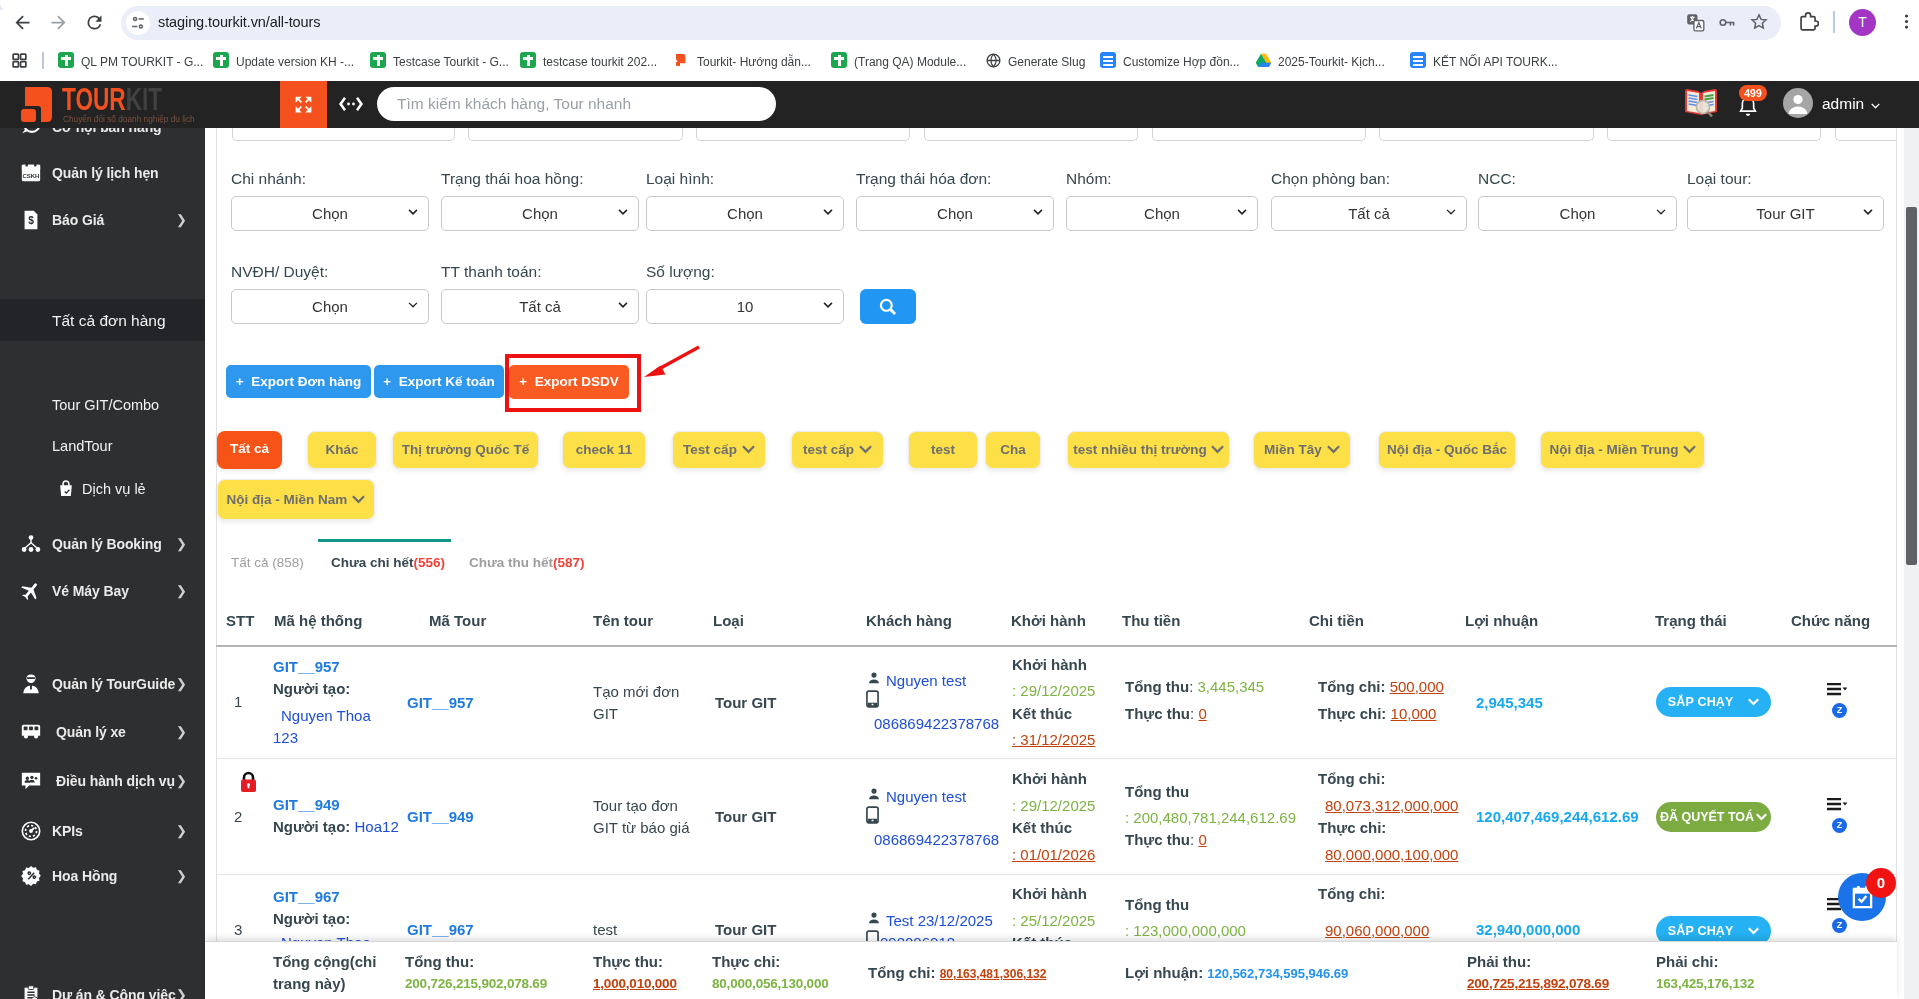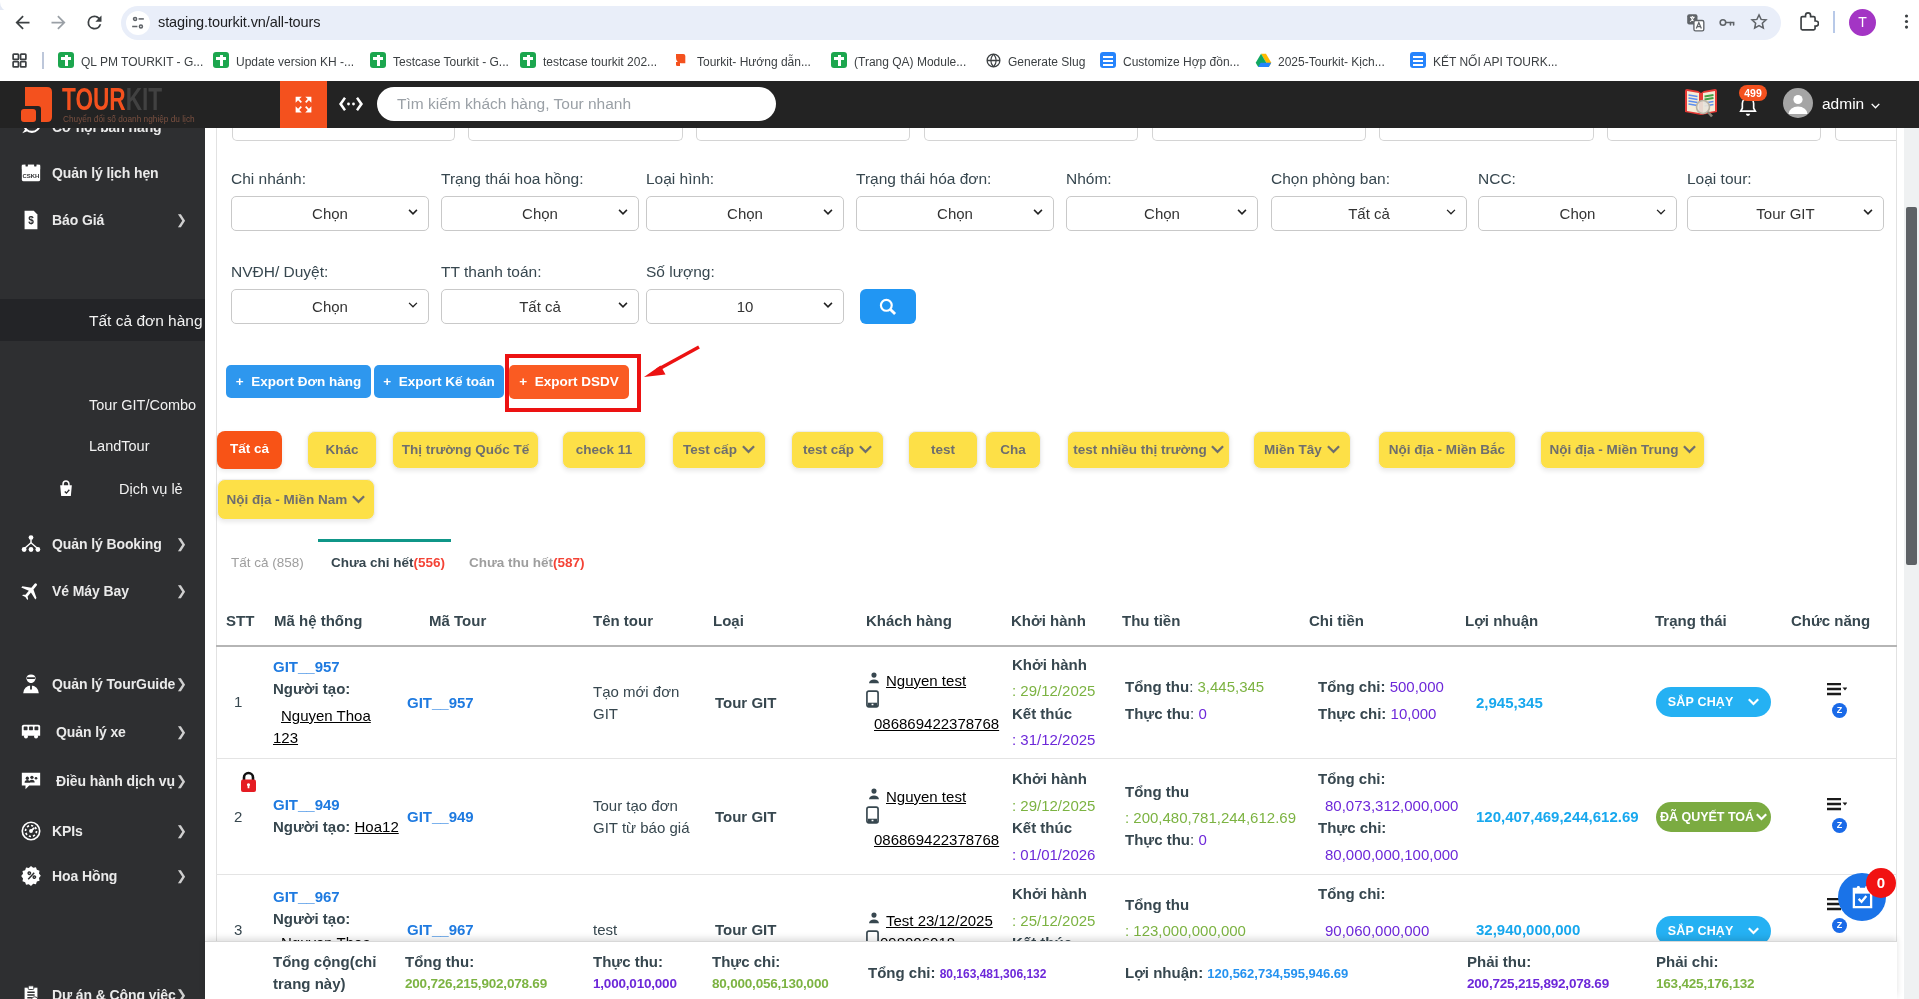--- a/index.html
+++ b/index.html
@@ -30,41 +30,41 @@
 .searchph { left:397px; top:95px; font-size:15.5px; color:#9aa0a6; }
 .badge499 { left:1739px; top:85px; width:28px; height:16px; background:#f4511e; border-radius:8px; color:#fff; font-size:10.5px; font-weight:bold; text-align:center; line-height:16px; }
 .adminname { left:1822px; top:95px; color:#fff; font-size:15.5px; }
 
 .sidebar { left:0; top:128px; width:205px; height:871px; background:#2e2f31; overflow:hidden; }
 .mi { position:absolute; left:0; width:205px; height:44px; color:#eaeaea; }
 .mi .ic { position:absolute; left:20px; top:11px; width:22px; height:22px; }
 .mi .t { position:absolute; left:52px; top:14px; font-size:14px; font-weight:bold; white-space:nowrap; letter-spacing:-0.1px; }
 .mi .chev { position:absolute; right:18px; top:14px; color:#cfcfcf; font-size:13px; }
 .sub { position:absolute; left:0; width:205px; height:42px; color:#f2f2f2; }
-.sub .t { position:absolute; left:52px; top:13px; font-size:14.5px; white-space:nowrap;margin-left:37px; }
+.sub .t { position:absolute; left:52px; top:13px; font-size:14.5px; white-space:nowrap; }
 
 .content { left:205px; top:128px; width:1692px; height:871px; background:#fff; }
 .cardline { left:216px; top:128px; width:1px; height:871px; background:#e2e2e2; }
 .cutsel { top:128px; height:13px; background:#fff; border:1px solid #d4d4d4; border-top:none; border-radius:0 0 5px 5px; }
 .flabel { font-size:15.5px; color:#37474f; }
 .fsel { height:35px; background:#fff; border:1px solid #c9c9c9; border-radius:5px; font-size:15px; color:#333; text-align:center; line-height:33px; }
 .fsel .vv { position:absolute; right:10px; top:10px; width:10px; height:10px; }
 .expbtn { top:365px; height:33px; border-radius:5px; color:#fff; font-size:13.5px; font-weight:bold; text-align:center; line-height:33px; background:#2e97ee; white-space:nowrap; }
 .chip { background:#fde047; border:1px solid #ededed; border-radius:8px; box-shadow:0 2px 5px rgba(0,0,0,0.09); color:#6e6e6e; font-size:13.5px; font-weight:bold; text-align:center; white-space:nowrap; }
 .chiprow1 { top:431px; height:38px; line-height:36px; }
 .chiprow2 { top:479px; height:41px; line-height:39px; }
 
 .th { top:612px; font-size:15px; font-weight:bold; color:#37474f; }
 .tcell { font-size:15px; color:#37474f; }
 .bold { font-weight:bold; }
-.blue { color:#000000;text-decoration:underline; }
+.blue { color:#1d4ed8; }
 .bluebold { color:#1e7ae0; font-weight:bold; }
 .cyanbold { color:#18a8ee; font-weight:bold; }
 .green { color:#7cb342; }
-.red { color:#6d28d9; }
+.red { color:#c2410c;text-decoration:underline; }
 .rowline { left:216px; width:1681px; height:1px; background:#e4e4e4; }
 .pill { width:115px; height:30px; border-radius:15px; color:#fff; font-weight:bold; font-size:12.5px; text-align:center; line-height:30px; letter-spacing:0.2px; overflow:hidden; }
 .hamb { width:20px; height:14px; }
 .zic { width:15px; height:15px; border-radius:50%; background:#1a6ae8; color:#fff; font-size:9px; font-weight:bold; text-align:center; line-height:15px; }
 
 .tfoot { left:205px; top:941px; width:1692px; height:58px; background:#fff; box-shadow:0 -3px 6px rgba(0,0,0,0.12); border-top:1px solid #d8d8d8; }
 .ftxt { font-size:15px; white-space:nowrap; }
 .fnum { font-size:13.5px; letter-spacing:-0.2px; }
 
 .sbtrack { left:1904px; top:128px; width:15px; height:871px; background:#eff1f2; }
@@ -414,21 +414,21 @@
         <path d="M1 1l6 6 6-6" stroke="#6e6e6e" stroke-width="2.4" fill="none"></path>
       </svg></div>
   <div class="ab chip chiprow1" style="left:908px;width:70px">test</div>
   <div class="ab chip chiprow1" style="left:985px;width:56px">Cha</div>
   <div class="ab chip chiprow1" style="left:1067px;width:163px">test nhiều thị trường<svg style="width:13px;height:9px;margin-left:4px" viewBox="0 0 14 9">
         <path d="M1 1l6 6 6-6" stroke="#6e6e6e" stroke-width="2.4" fill="none"></path>
       </svg></div>
   <div class="ab chip chiprow1" style="left:1253px;width:98px">Miền Tây<svg style="width:13px;height:9px;margin-left:5px" viewBox="0 0 14 9">
         <path d="M1 1l6 6 6-6" stroke="#6e6e6e" stroke-width="2.4" fill="none"></path>
       </svg></div>
-  <div class="ab chip chiprow1" style="left:1378px;width:138px">Nội địa - Miền Bắc</div>
+  <div class="ab chip chiprow1" style="left:1378px;width:138px">Nội địa - Quốc Bắc</div>
   <div class="ab chip chiprow1" style="left:1540px;width:165px">Nội địa - Miền Trung<svg style="width:13px;height:9px;margin-left:4px" viewBox="0 0 14 9">
         <path d="M1 1l6 6 6-6" stroke="#6e6e6e" stroke-width="2.4" fill="none"></path>
       </svg></div>
   <div class="ab chip chiprow2" style="left:217px;width:158px">Nội địa - Miền Nam<svg style="width:13px;height:9px;margin-left:5px" viewBox="0 0 14 9">
         <path d="M1 1l6 6 6-6" stroke="#6e6e6e" stroke-width="2.4" fill="none"></path>
       </svg></div>
 
   <div class="ab" style="left:318px;top:539px;width:133px;height:3px;background:#0f9688"></div>
   <div class="ab" style="left:231px;top:555px;font-size:13.5px;color:#9e9e9e">Tất cả (858)</div>
   <div class="ab" style="left:331px;top:555px;font-size:13.5px;font-weight:bold;color:#37474f">Chưa chi hết<span style="color:#f44336">(556)</span></div>

